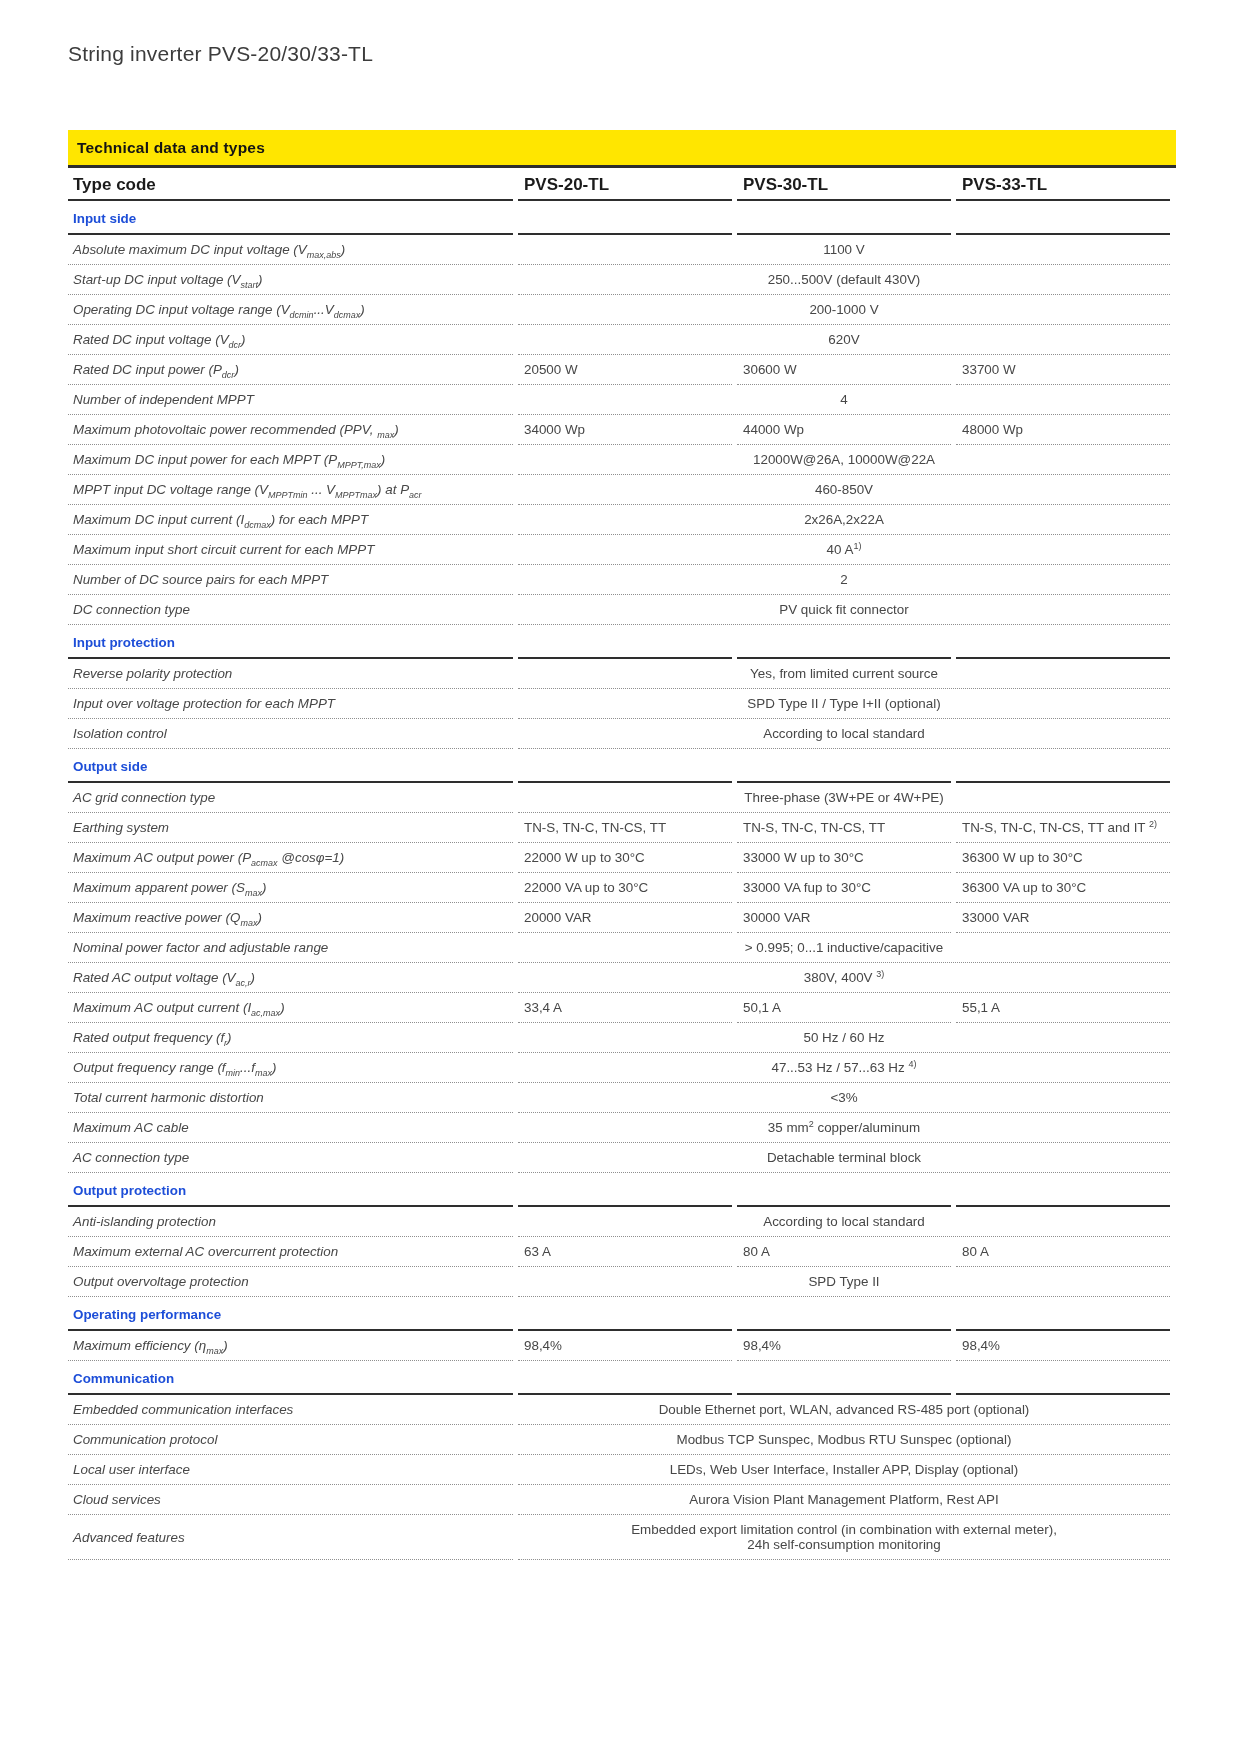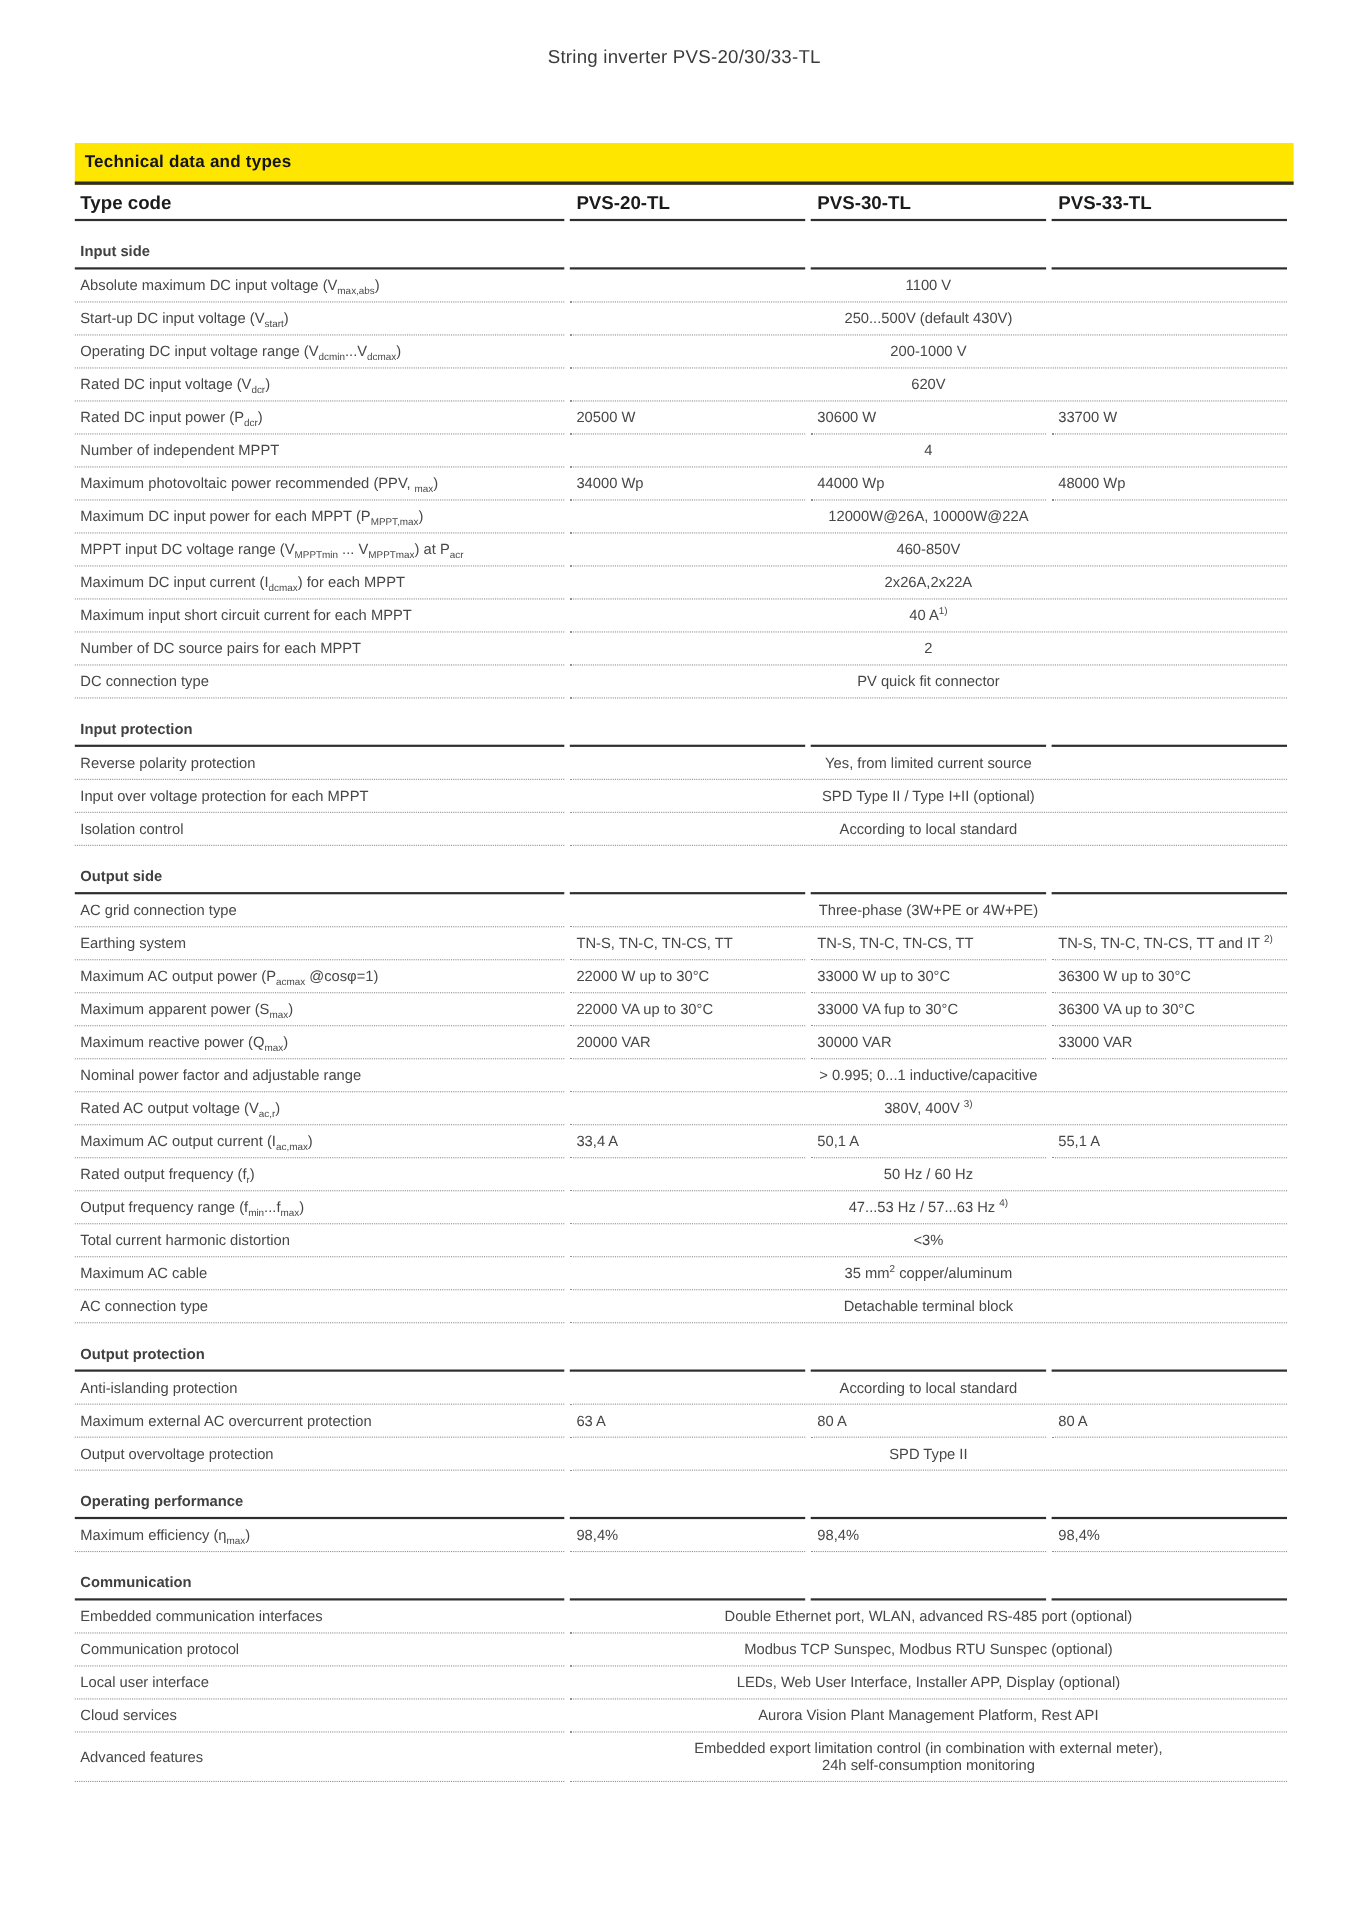--- a/index.html
+++ b/index.html
@@ -1,41 +1,41 @@
 <!DOCTYPE html>
 <html><head>
 <meta charset="utf-8">
 <style>
   html,body{margin:0;padding:0;background:#ffffff;}
   body{width:1241px;height:1754px;font-family:"Liberation Sans",sans-serif;color:#474747;}
   .page{position:relative;width:1241px;height:1754px;background:#fff;overflow:hidden;}
 
-  .doc-header{position:absolute;top:42px;left:68px;width:1108px;text-align:center;
-    font-size:17px;letter-spacing:.2px;color:#3c3c3c;}
+  .doc-header{position:absolute;top:42px;left:68px;width:1108px;text-align:left;
+    font-size:21px;letter-spacing:.2px;color:#3c3c3c;}
 
   .banner{position:absolute;top:130px;left:68px;width:1108px;height:38px;
     background:#FFE600;border-bottom:3px solid #2d2d2d;box-sizing:border-box;
     display:flex;align-items:center;}
   .banner span{font-size:15.5px;font-weight:bold;color:#141414;padding-left:9px;letter-spacing:.2px;}
 
   table.spec{position:absolute;top:168px;left:63px;border-spacing:5px 0;border-collapse:separate;
     table-layout:fixed;width:1112px;font-size:13.4px;}
   col.c-label{width:445px;}
   col.c-val{width:214px;}
 
   th{font-size:17px;font-weight:bold;color:#1b1b1b;text-align:left;
     padding:9px 0 7px 5px;border-bottom:2px solid #2e2e2e;line-height:15px;}
   th.colh{padding-left:6px;}
 
   td{vertical-align:middle;line-height:15px;}
-  td.lbl{padding:7px 0 7px 5px;border-bottom:1px dotted #8f8f8f;color:#474747;}
+  td.lbl{padding:7px 0 7px 5px;border-bottom:1px dotted #8f8f8f;color:#474747;font-style:italic;}
   td.val{padding:7px 0 7px 6px;border-bottom:1px dotted #8f8f8f;color:#474747;}
   td.val.span{text-align:center;padding-left:0;padding-right:0;white-space:pre-line;}
-  td.sec{padding:20px 0 7px 5px;border-bottom:2px solid #2e2e2e;
-    font-weight:bold;color:#404040;}
+  td.sec{padding:10px 0 7px 5px;border-bottom:2px solid #2e2e2e;
+    font-weight:bold;color:#1d4ed8;}
 
   sub{font-size:9px;line-height:0;}
   sup{font-size:9px;line-height:0;}
 </style>
 </head>
 <body>
 
 <div class="page">
 
   <div class="doc-header">

